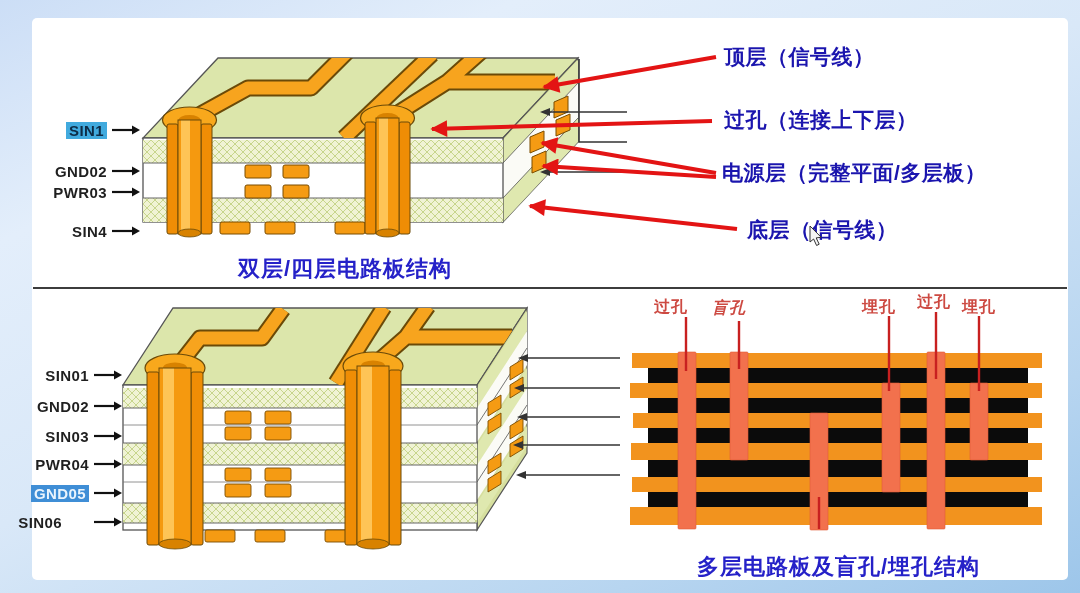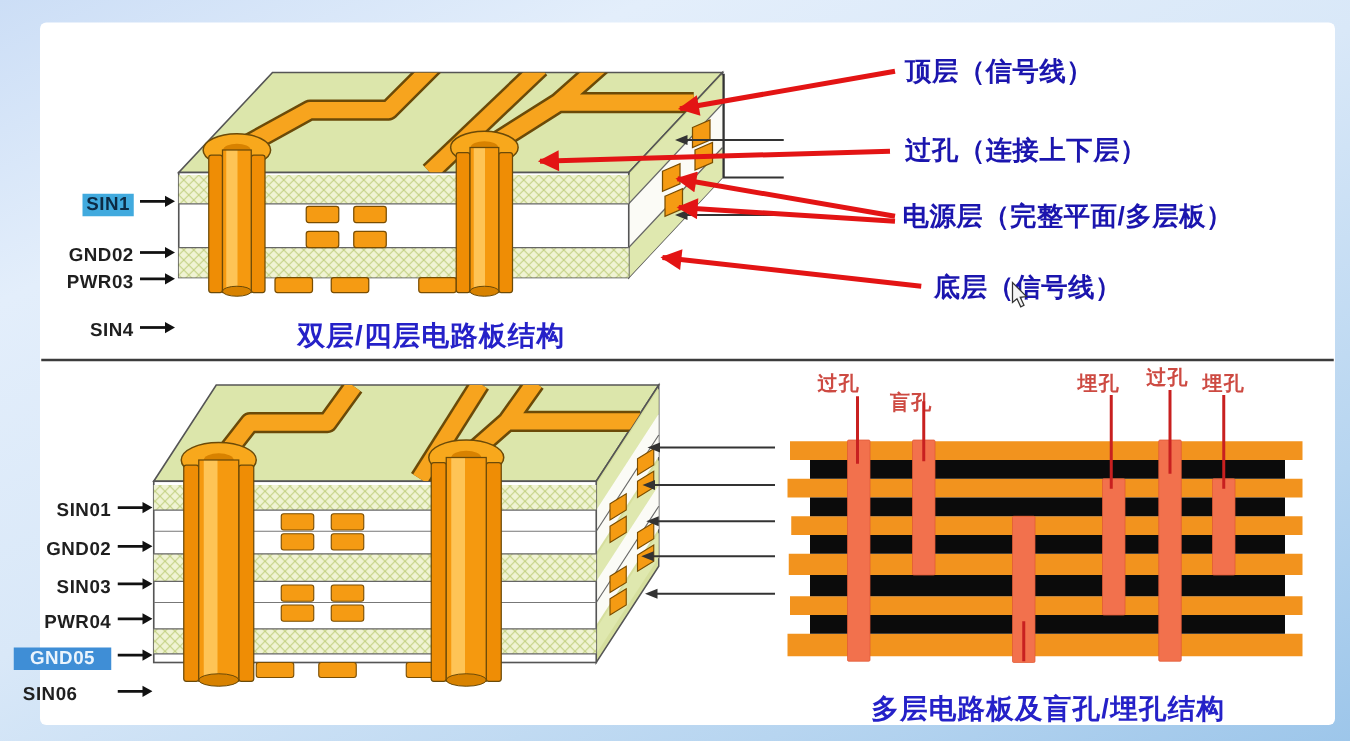--- a/index.html
+++ b/index.html
@@ -10,24 +10,24 @@
   }
   .panel{
     position:absolute;left:32px;top:18px;width:1036px;height:562px;
     background:#ffffff;border-radius:5px;
   }
   .divider{position:absolute;left:33px;top:287px;width:1034px;height:2px;background:#3c3c3c;}
   svg{display:block;}
   .abssvg{position:absolute;}
   .overlay{position:absolute;left:0;top:0;pointer-events:none;}
   
-  .llabel{position:absolute;display:flex;justify-content:flex-end;height:18px;gap:5px;margin-top:34px;}
+  .llabel{position:absolute;display:flex;align-items:center;justify-content:flex-end;height:18px;gap:5px;}
   .ltext{font-size:15px;font-weight:600;color:#1f1f1f;letter-spacing:0.4px;line-height:17px;}
   .hl-cyan{background:#41aade;color:#0d2b45;padding:0 3px;}
-  .hl-blue{background:#3f8ed6;color:#eaf4fd;padding:0 13px;}
+  .hl-blue{background:#3f8ed6;color:#eaf4fd;padding:0 3px;}
   .larrow{flex:0 0 auto;}
   
   .annot{position:absolute;font-size:21px;font-weight:700;color:#1b15ae;letter-spacing:0.5px;white-space:nowrap;}
   .caption{position:absolute;font-size:22px;font-weight:700;color:#2521c8;letter-spacing:1px;white-space:nowrap;}
   .vialabel{position:absolute;font-size:16px;font-weight:700;color:#cd4a42;letter-spacing:1px;white-space:nowrap;}
 </style>
 </head>
 <body>
 
 <div class="stage">
@@ -333,21 +333,21 @@
 
   <div class="annot" style="left:724px;top:43px;">顶层（信号线）</div>
   <div class="annot" style="left:724px;top:106px;">过孔（连接上下层）</div>
   <div class="annot" style="left:722px;top:159px;">电源层（完整平面/多层板）</div>
   <div class="annot" style="left:747px;top:216px;">底层（信号线）</div>
 
   <div class="caption" style="left:238px;top:254px;">双层/四层电路板结构</div>
   <div class="caption" style="left:697px;top:552px;">多层电路板及盲孔/埋孔结构</div>
 
   <div class="vialabel" style="left:654px;top:297px;">过孔</div>
-  <div class="vialabel" style="left:712px;top:312px;">盲孔</div>
+  <div class="vialabel" style="left:712px;top:298px;font-style:italic;">盲孔</div>
   <div class="vialabel" style="left:862px;top:297px;">埋孔</div>
   <div class="vialabel" style="left:917px;top:292px;">过孔</div>
   <div class="vialabel" style="left:962px;top:297px;">埋孔</div>
 
   <svg class="overlay" width="1080" height="593" viewBox="0 0 1080 593">
     <defs>
       <marker id="ah" viewBox="0 0 10 10" refX="9" refY="5" markerWidth="4.6" markerHeight="4.2" orient="auto">
         <path d="M0,0 L10,5 L0,10 Z" fill="#e31414"></path>
       </marker>
     </defs>

